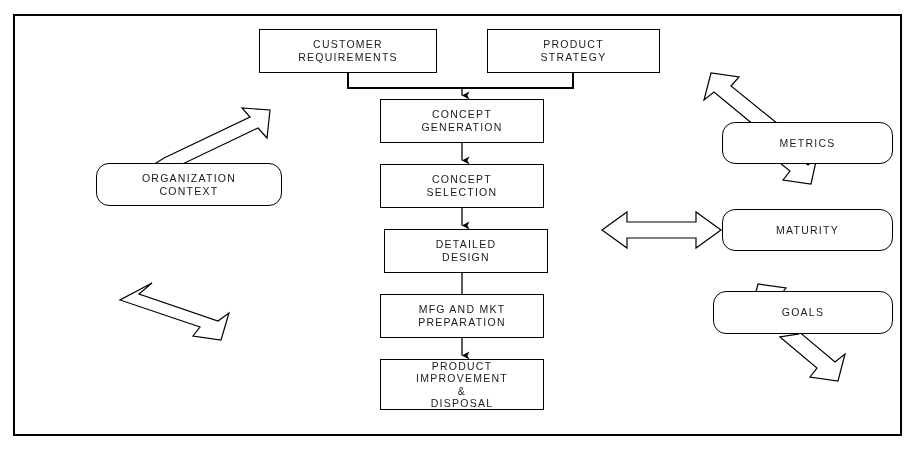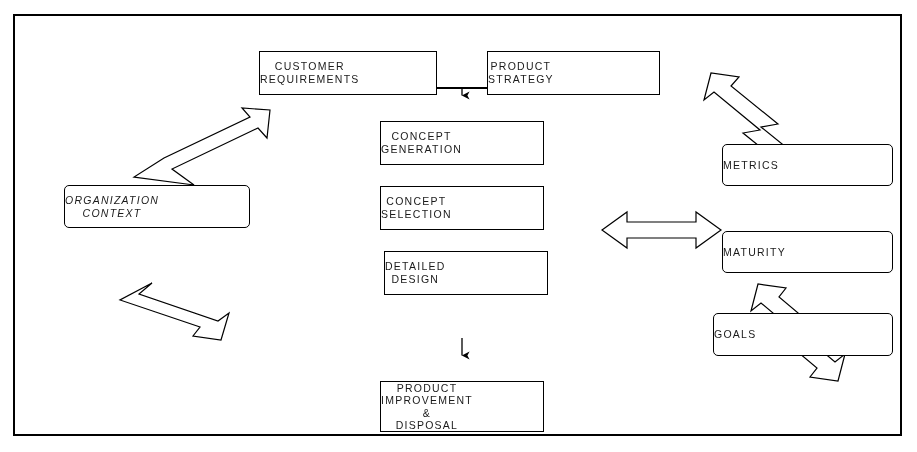--- a/index.html
+++ b/index.html
@@ -39,26 +39,25 @@
     pointer-events: none;
   }
   
   .node {
     position: absolute;
     box-sizing: border-box;
     border: 1px solid #000000;
     background: #ffffff;
     display: flex;
     align-items: center;
-    justify-content: flex-start;
+    justify-content: center;
     text-align: center;
-    margin-top: 22px;
   }
   .node.rounded {
-    border-radius: 5px;
+    border-radius: 13px;
   }
   .node .label {
     font-family: "Liberation Sans", sans-serif;
     font-size: 10.5px;
     line-height: 13px;
     letter-spacing: 1.25px;
     color: #1a1a1a;
     font-weight: 400;
     text-transform: uppercase;
     white-space: pre-line;
@@ -134,29 +133,33 @@
   <div class="node" style="left:380px; top:164px; width:164px; height:44px;">
     <span class="label">CONCEPT
 SELECTION</span>
   </div>
 
   <div class="node" style="left:384px; top:229px; width:164px; height:44px;">
     <span class="label">DETAILED
 DESIGN</span>
   </div>
 
+  <div class="node" style="left:380px; top:294px; width:164px; height:44px;">
+    <span class="label">MFG AND MKT
+PREPARATION</span>
+  </div>
 
   <div class="node" style="left:380px; top:359px; width:164px; height:51px;">
     <span class="label tight">PRODUCT
 IMPROVEMENT
 &amp;
 DISPOSAL</span>
   </div>
 
-  <div class="node rounded" style="left:64px; top:163px; width:186px; height:43px;font-style:italic;">
+  <div class="node rounded" style="left:96px; top:163px; width:186px; height:43px;">
     <span class="label">ORGANIZATION
 CONTEXT</span>
   </div>
 
 
   <div class="node rounded" style="left:722px; top:122px; width:171px; height:42px;">
     <span class="label">METRICS</span>
   </div>
 
   <div class="node rounded" style="left:722px; top:209px; width:171px; height:42px;">

